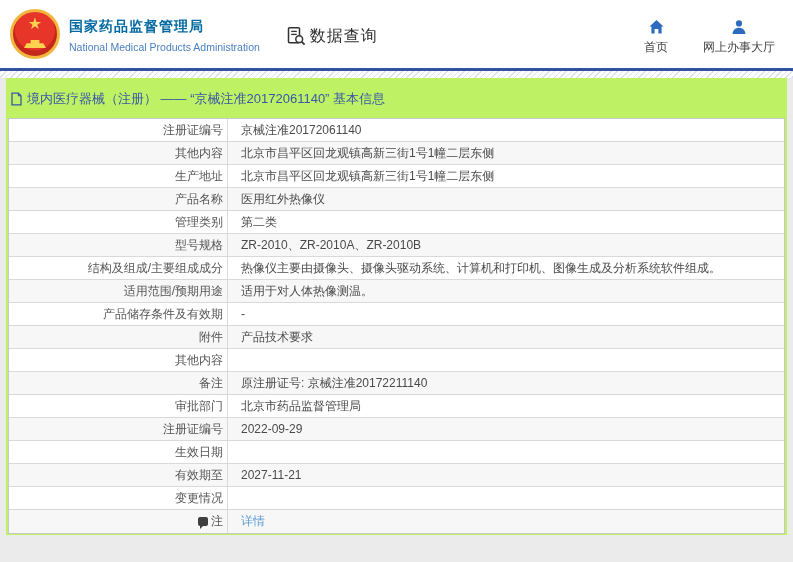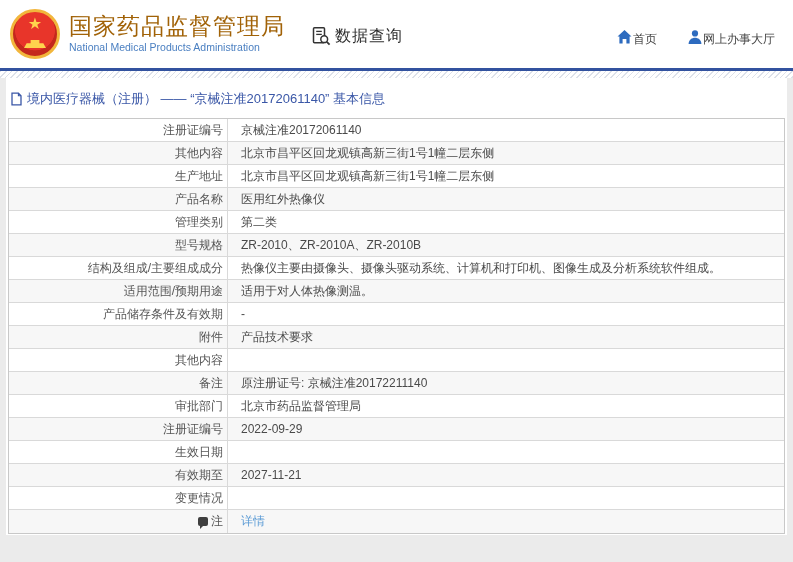--- a/index.html
+++ b/index.html
@@ -34,53 +34,53 @@
   .emblem .gate {
     position:absolute; left:50%; bottom:8px; transform:translateX(-50%);
     width:22px; height:8px;
     background:#ffd34d;
     clip-path:polygon(0 100%,100% 100%,88% 40%,70% 40%,70% 0,30% 0,30% 40%,12% 40%);
   }
   .org {
     margin-left:9px;
   }
   .org-zh {
-    color:#a16207; font-size:23px; font-weight:normal; letter-spacing:1px; line-height:24px;
+    color:#0369a1; font-size:14px; font-weight:bold; letter-spacing:1px; line-height:24px;
   }
   .org-en {
     color:#4a7fc1; font-size:10.5px; line-height:14px; margin-top:2px;
   }
   .dq {
     display:flex; align-items:center;
     margin-left:26px; margin-top:4px;
     cursor:pointer;
   }
   .dq-icon { margin-right:4px; display:flex; }
   .dq-label { font-size:16px; color:#2f2f2f; letter-spacing:1px; }
 
   .header-spacer { flex:1; }
 
   .nav { display:flex; align-items:flex-start; gap:30px; margin-top:6px; }
   .nav-item {
-    display:flex; flex-direction:row; align-items:center;
+    display:flex; flex-direction:column; align-items:center;
     cursor:pointer; min-width:34px;
   }
   .nav-item .ni-icon { height:17px; display:flex; align-items:center; }
   .nav-item .ni-label { font-size:12px; color:#444; margin-top:4px; white-space:nowrap; }
 
   
   .blue-line { height:3px; background:#32529f; }
   .hatch {
     height:7px;
     background:repeating-linear-gradient(135deg,#dde1e9 0 1px,#ffffff 1px 4px);
   }
 
   
   .main { background:#ebebeb; padding:0 6px 8px 6px; }
-  .card { background:#ffffff; padding:0 2px 1px 2px; }
+  .card { background:#bef264; padding:0 2px 1px 2px; }
 
   .breadcrumb {
     display:flex; align-items:center;
     padding:12px 2px 10px 2px;
     color:#3a57a7; font-size:13px;
   }
   .breadcrumb .bc-icon { margin-right:4px; display:flex; }
 
   
   .info-table {

